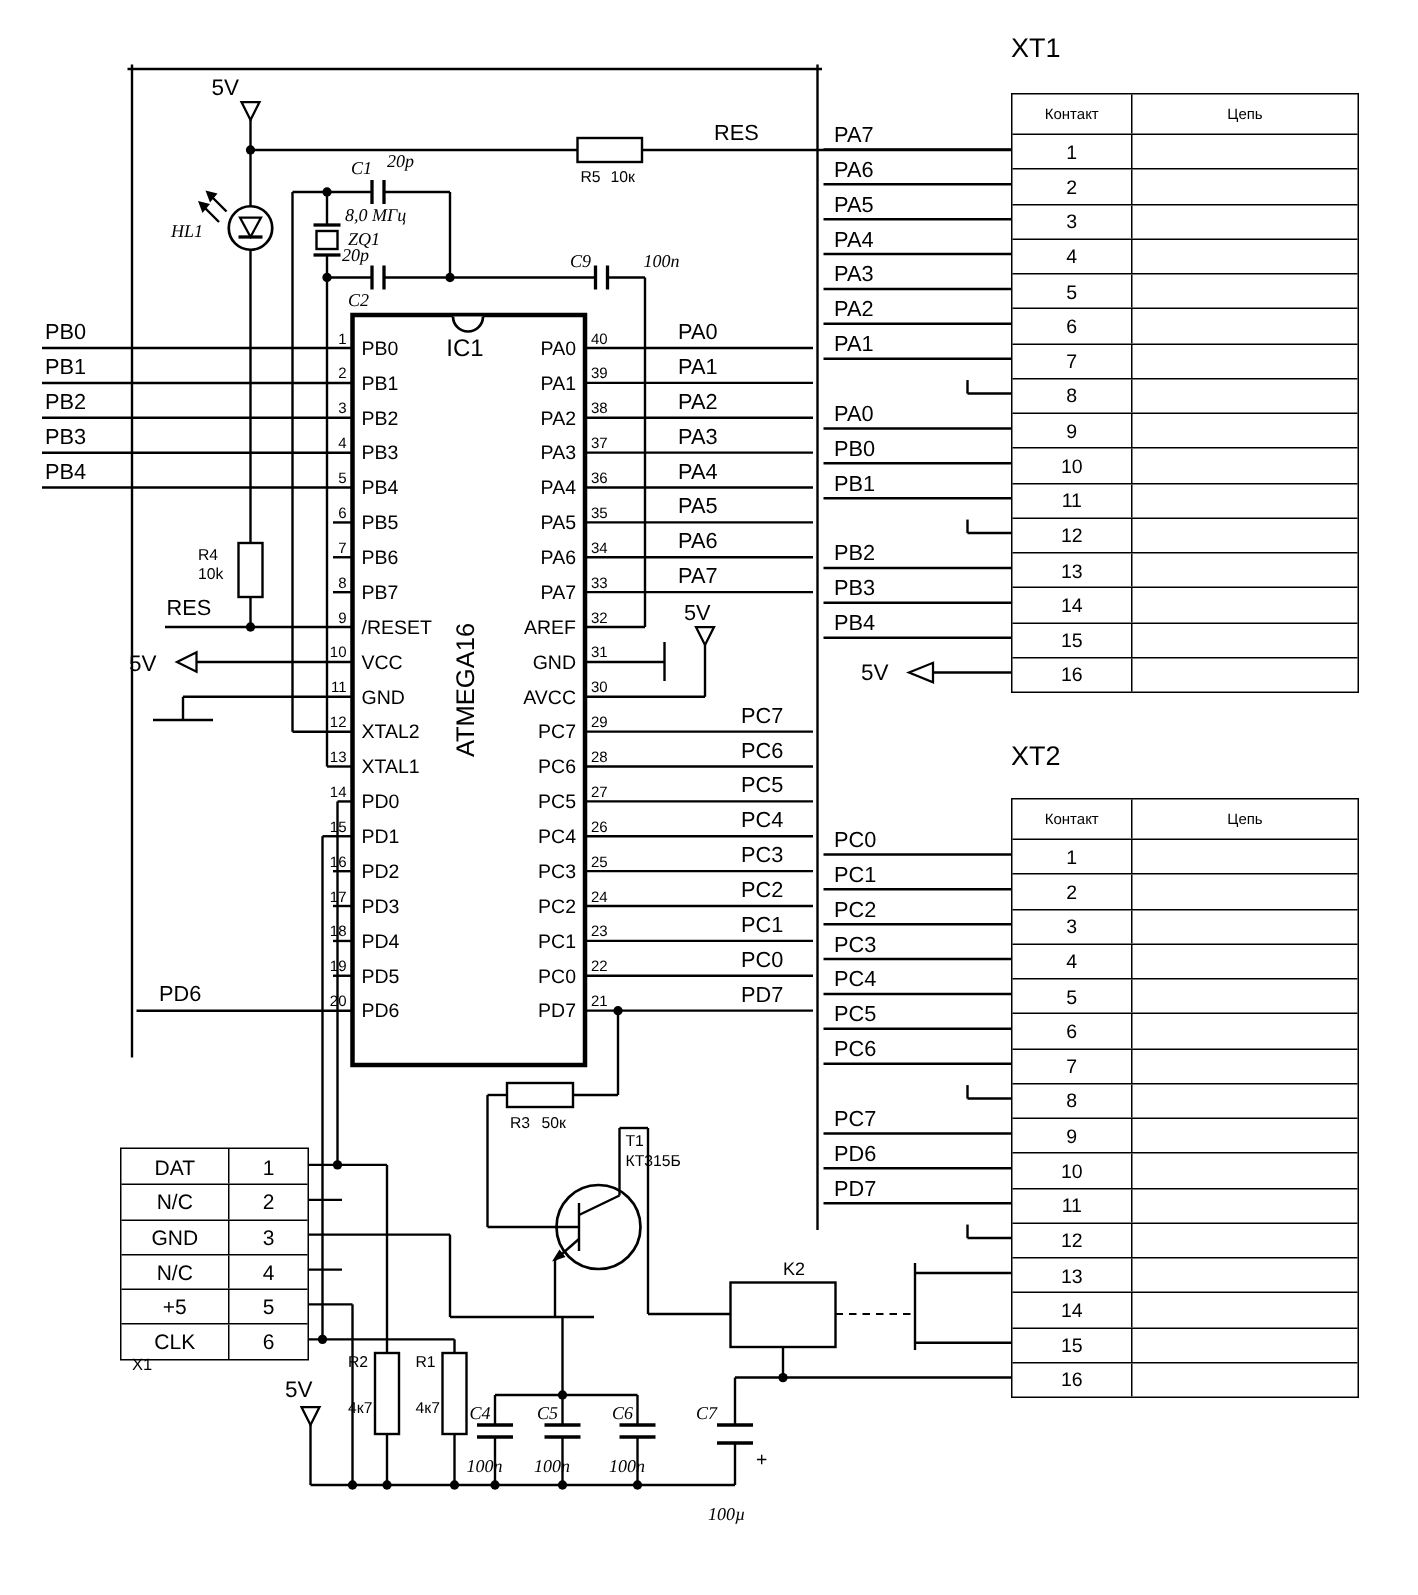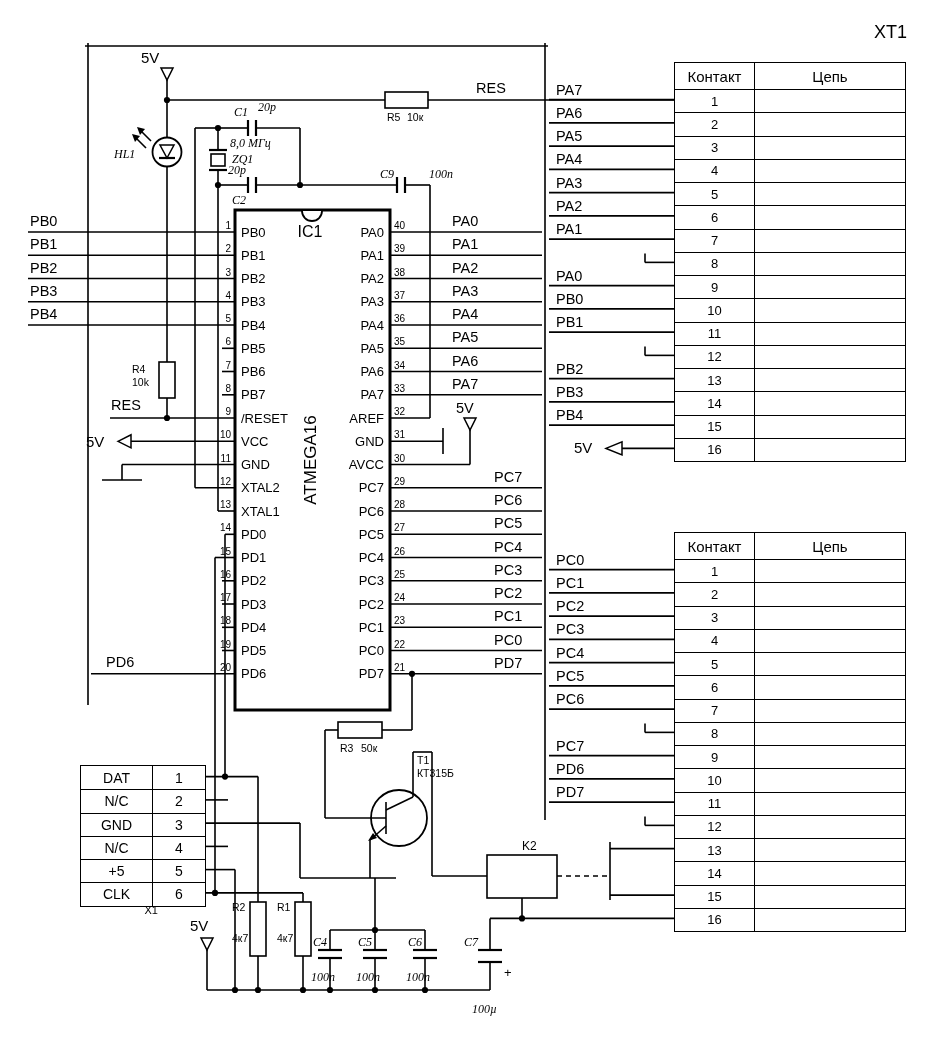--- a/index.html
+++ b/index.html
@@ -23,24 +23,24 @@
   .ref2{font-size:12px;}
   .plus{font-size:13px;}
   .icref{font-size:16px;}
   .icpart{font-size:17px;}
   .ital{font-family:"Liberation Serif",serif;font-style:italic;font-size:12px;}
   .conn{position:absolute;background:#fff;border:1.6px solid #000;font-family:"Liberation Sans",sans-serif;}
   .trow{display:flex;box-sizing:border-box;height:23.25px;border-top:1px solid #000;}
   .conn .trow:first-child{border-top:none;}
   .thead{height:26px;}
   .tc{box-sizing:border-box;display:flex;align-items:center;justify-content:center;font-size:13px;}
-  .thead .tc{font-size:15px;}
+  .thead .tc{font-size:10px;}
   .cb{border-right:1px solid #000;}
   #x1-table .tc{font-size:14px;}
-  .conn-title{position:absolute;text-align:right;font-family:"Liberation Sans",sans-serif;font-size:18px;color:#000;}
+  .conn-title{position:absolute;text-align:left;font-family:"Liberation Sans",sans-serif;font-size:18px;color:#000;}
   .x1t{font-size:11px;}
 </style>
 </head>
 <body>
 
 <div class="stage">
   <svg id="sch" width="945" height="1063" viewBox="0 0 945 1063">
       <rect x="235" y="210" width="155" height="500" class="icbox"></rect>
       <path d="M302,211 A10,10 0 0 0 322,211" class="sym"></path>
       <rect x="385" y="92" width="43" height="16" class="box"></rect>
@@ -471,20 +471,21 @@
       </div>
       <div class="trow">
         <div class="tc cb" style="width: 80px;">15</div>
         <div class="tc" style="width: 150px;"></div>
       </div>
       <div class="trow">
         <div class="tc cb" style="width: 80px;">16</div>
         <div class="tc" style="width: 150px;"></div>
       </div>
     </div>
+  <div class="conn-title" id="xt2-title" style="left:674px;top:494px;width:233px;">XT2</div>
   <div class="conn" id="xt2-table" style="left:674px;top:532px;">
       <div class="trow thead">
         <div class="tc cb" style="width: 80px;">Контакт</div>
         <div class="tc" style="width: 150px;">Цепь</div>
       </div>
       <div class="trow">
         <div class="tc cb" style="width: 80px;">1</div>
         <div class="tc" style="width: 150px;"></div>
       </div>
       <div class="trow">

